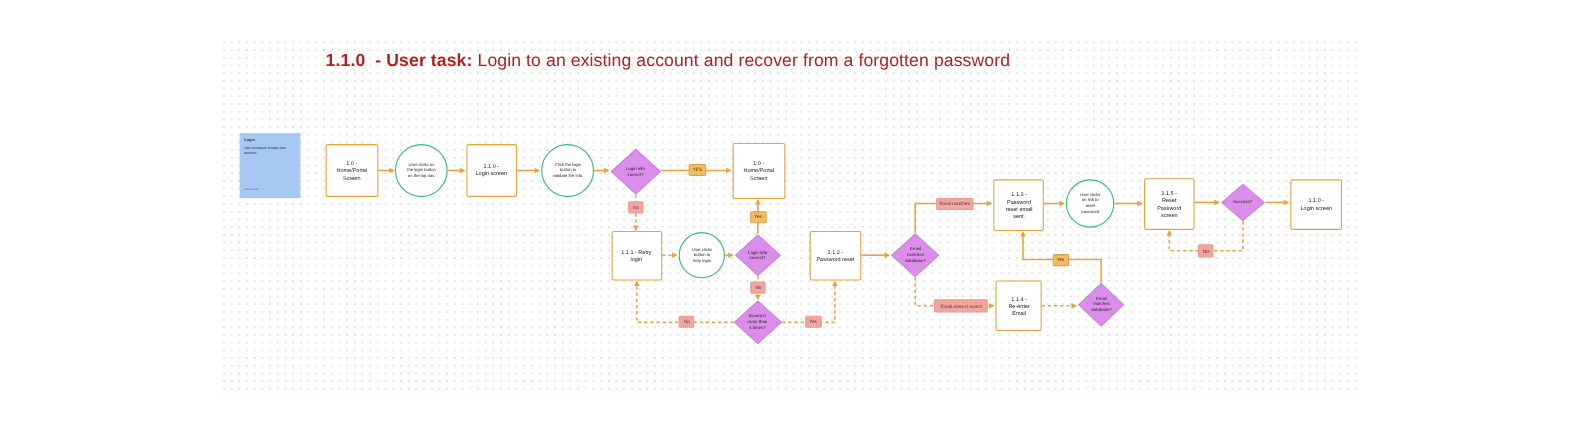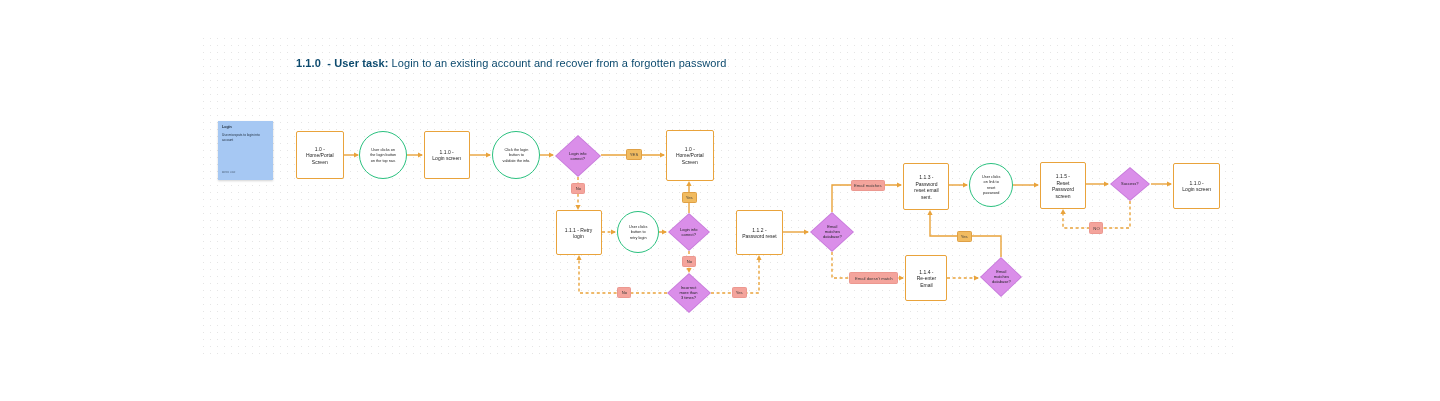--- a/index.html
+++ b/index.html
@@ -6,21 +6,21 @@
   body{
     width:1440px;height:401px;position:relative;overflow:hidden;
     background:#ffffff;font-family:"Liberation Sans",sans-serif;
   }
   .canvas-grid{
     position:absolute;left:200px;top:35px;width:1037px;height:325px;
     background-image:radial-gradient(circle,#e5e5e5 0.9px,rgba(0,0,0,0) 1px);
     background-size:7px 7px;
   }
   .title{
-    position:absolute;left:296px;top:57px;font-size:11px;color:#0c4a6e;
+    position:absolute;left:296px;top:47px;font-size:16px;color:#b91c1c;
     white-space:pre;letter-spacing:.1px;
   }
   .title .b{font-weight:bold;}
   .sticky{
     position:absolute;left:218px;top:121px;width:55px;height:59px;
     background:#a6c8f3;box-shadow:0 1px 2px rgba(0,0,0,.18);
   }
   .sticky .stxt{position:absolute;white-space:pre-line;color:#1d2b3a;transform-origin:0 0;}
   .s-title{left:4px;top:4px;font-size:10px;font-weight:bold;transform:scale(.36);width:150px;}
   .s-body{left:4px;top:12px;font-size:10px;transform:scale(.32);width:160px;line-height:1.35;}

